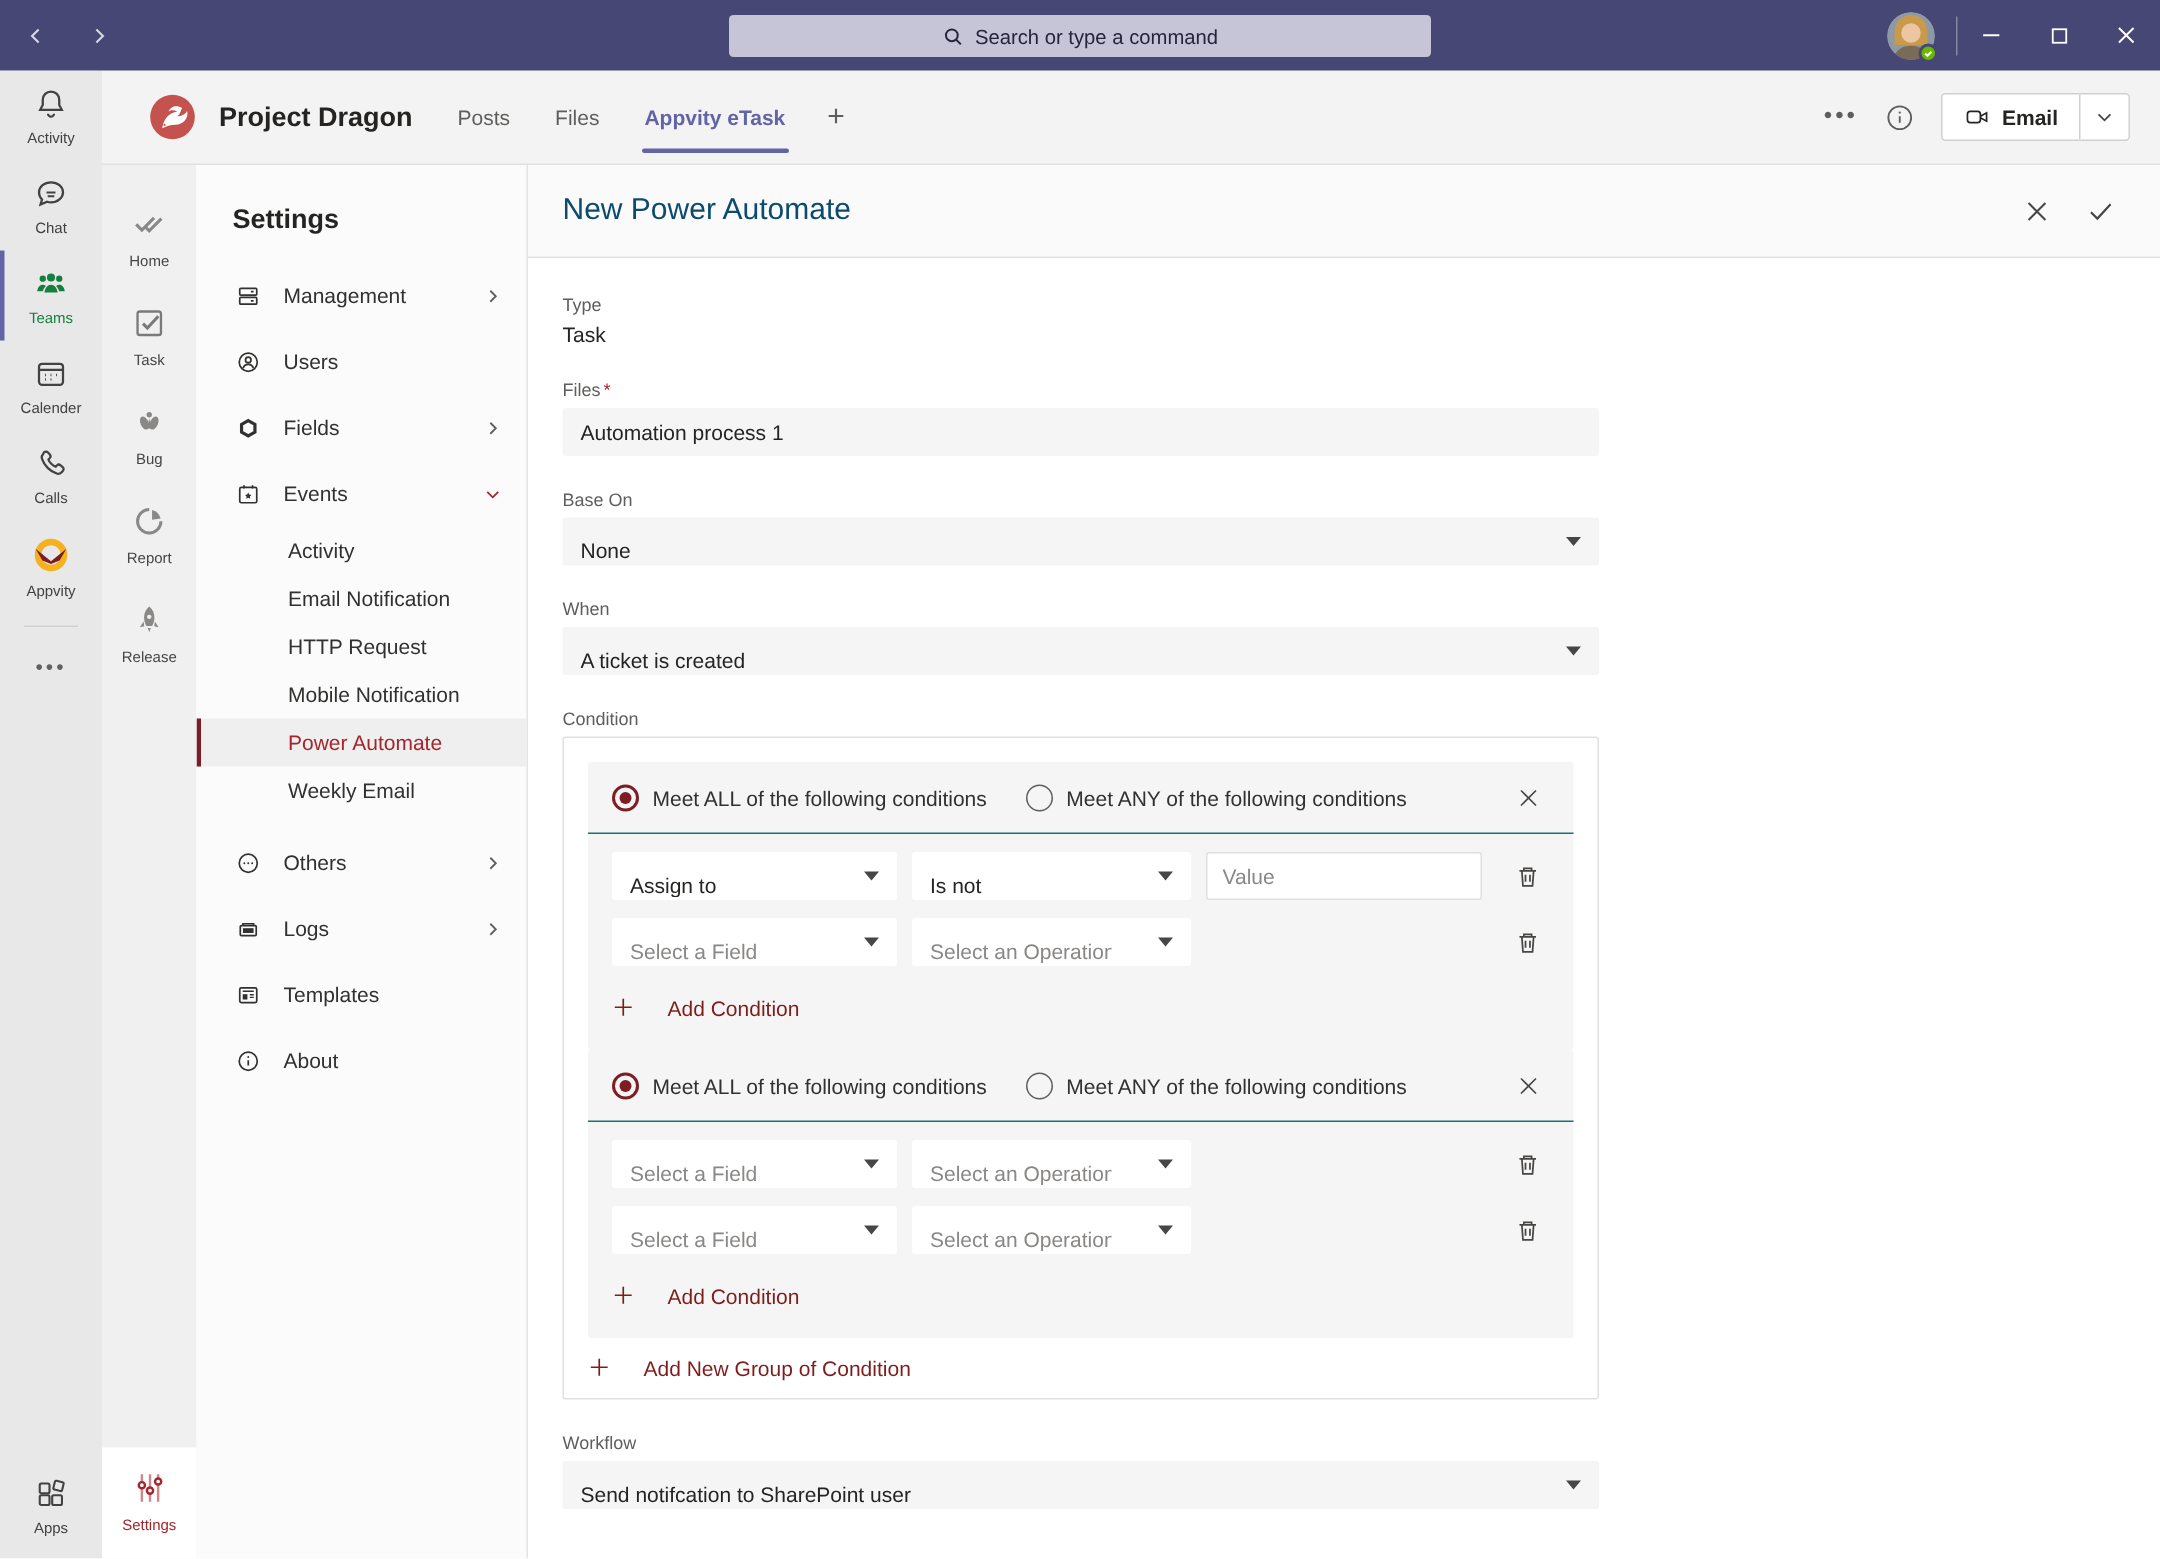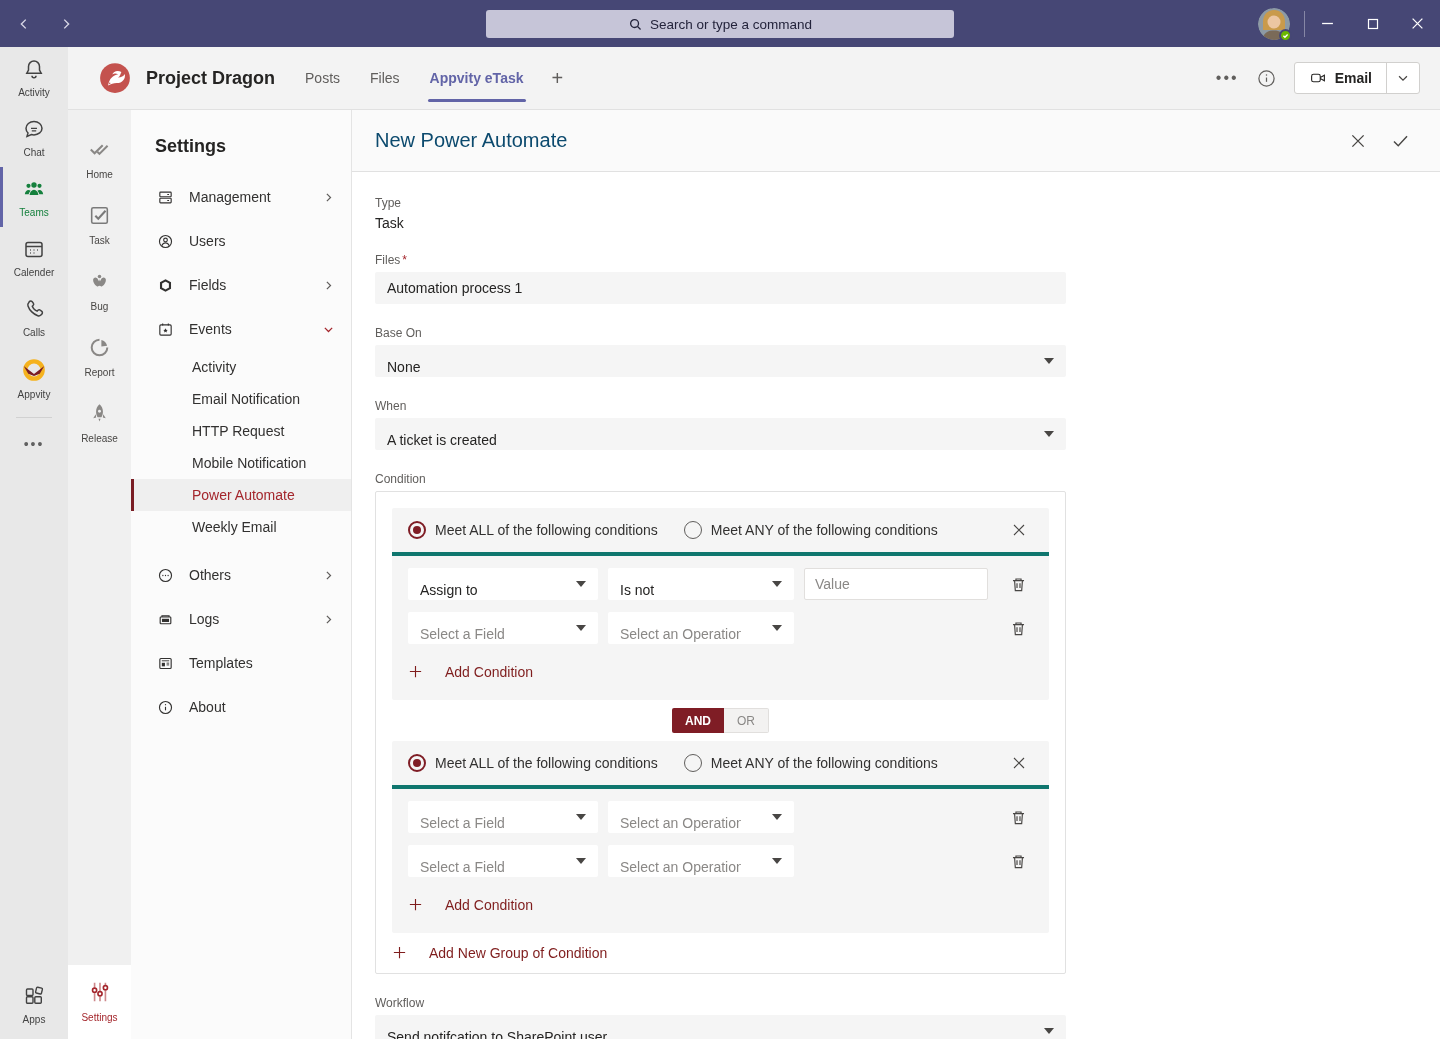--- a/index.html
+++ b/index.html
@@ -80,21 +80,21 @@
   .f-group { margin-bottom:22px; }
   .text-field { width:100%; height:32px; background:#f5f5f5; border:none; border-radius:2px; padding:0 12px; font-size:14px; color:#252423; font-family:"Liberation Sans", sans-serif; }
   .dd { height:32px; border-radius:2px; display:flex; align-items:center; padding:0 12px; cursor:pointer; }
   .dd-field { background:#f5f5f5; width:100%; }
   .dd-text { flex:1; font-size:14px; color:#252423; white-space:nowrap; overflow:hidden;margin-top:12px; }
   .dd-text.ph { color:#8a8886; }
   .caret { width:0; height:0; border-left:5px solid transparent; border-right:5px solid transparent; border-top:6px solid #484644; flex:none; margin-left:8px; }
 
   .cond-box { border:1px solid #e1e1e1; border-radius:2px; padding:16px 16px 8px; margin-top:5px; }
   .cond-group { background:#f5f5f5; border-radius:2px; }
-  .grp-head { height:48px; display:flex; align-items:center; padding:0 22px 0 16px; border-bottom:4px solid #0f766e; }
+  .grp-head { height:48px; display:flex; align-items:center; padding:0 22px 0 16px; border-bottom:1px solid #0f766e; }
   .radio-opt { display:flex; align-items:center; gap:9px; margin-right:26px; cursor:pointer; font-size:14px; color:#323130; }
   .radio { width:18px; height:18px; border-radius:50%; border:1px solid #605e5c; background:#f5f5f5; position:relative; flex:none; }
   .radio.checked { border:2px solid #7f1d25; }
   .radio.checked::after { content:""; position:absolute; inset:3px; border-radius:50%; background:#7f1d25; }
   .grp-close { margin-left:auto; }
   .grp-body { padding:12px 22px 10px 16px; }
   .cond-row { display:flex; align-items:center; margin-bottom:12px; }
   .dd-white { background:#fff; width:190px; margin-right:10px;gap:23px; }
   .dd-white.op { width:186px; }
   .value-input { width:184px; height:32px; background:#fff; border:1px solid #e1dfdd; border-radius:2px; padding:0 10px; font-size:14px; color:#252423; font-family:"Liberation Sans", sans-serif; }
@@ -582,24 +582,20 @@
                         <span style="display:flex;">
                             <svg width="15" height="15" viewBox="0 0 16 16" stroke="currentColor" stroke-width="1.2">
                               <path d="M8 2v12M2 8h12"></path>
                             </svg>
                           </span>
                         <span>Add Condition</span>
                       </button>
                     </div>
                   </div>
 
-                  <div class="andor">
-                    <button class="and">AND</button>
-                    <button class="or">OR</button>
-                  </div>
 
                   <div class="cond-group">
                     <div class="grp-head">
                       <label class="radio-opt">
                         <span class="radio checked"></span>
                         <span>Meet ALL of the following conditions</span>
                       </label>
                       <label class="radio-opt">
                         <span class="radio"></span>
                         <span>Meet ANY of the following conditions</span>

